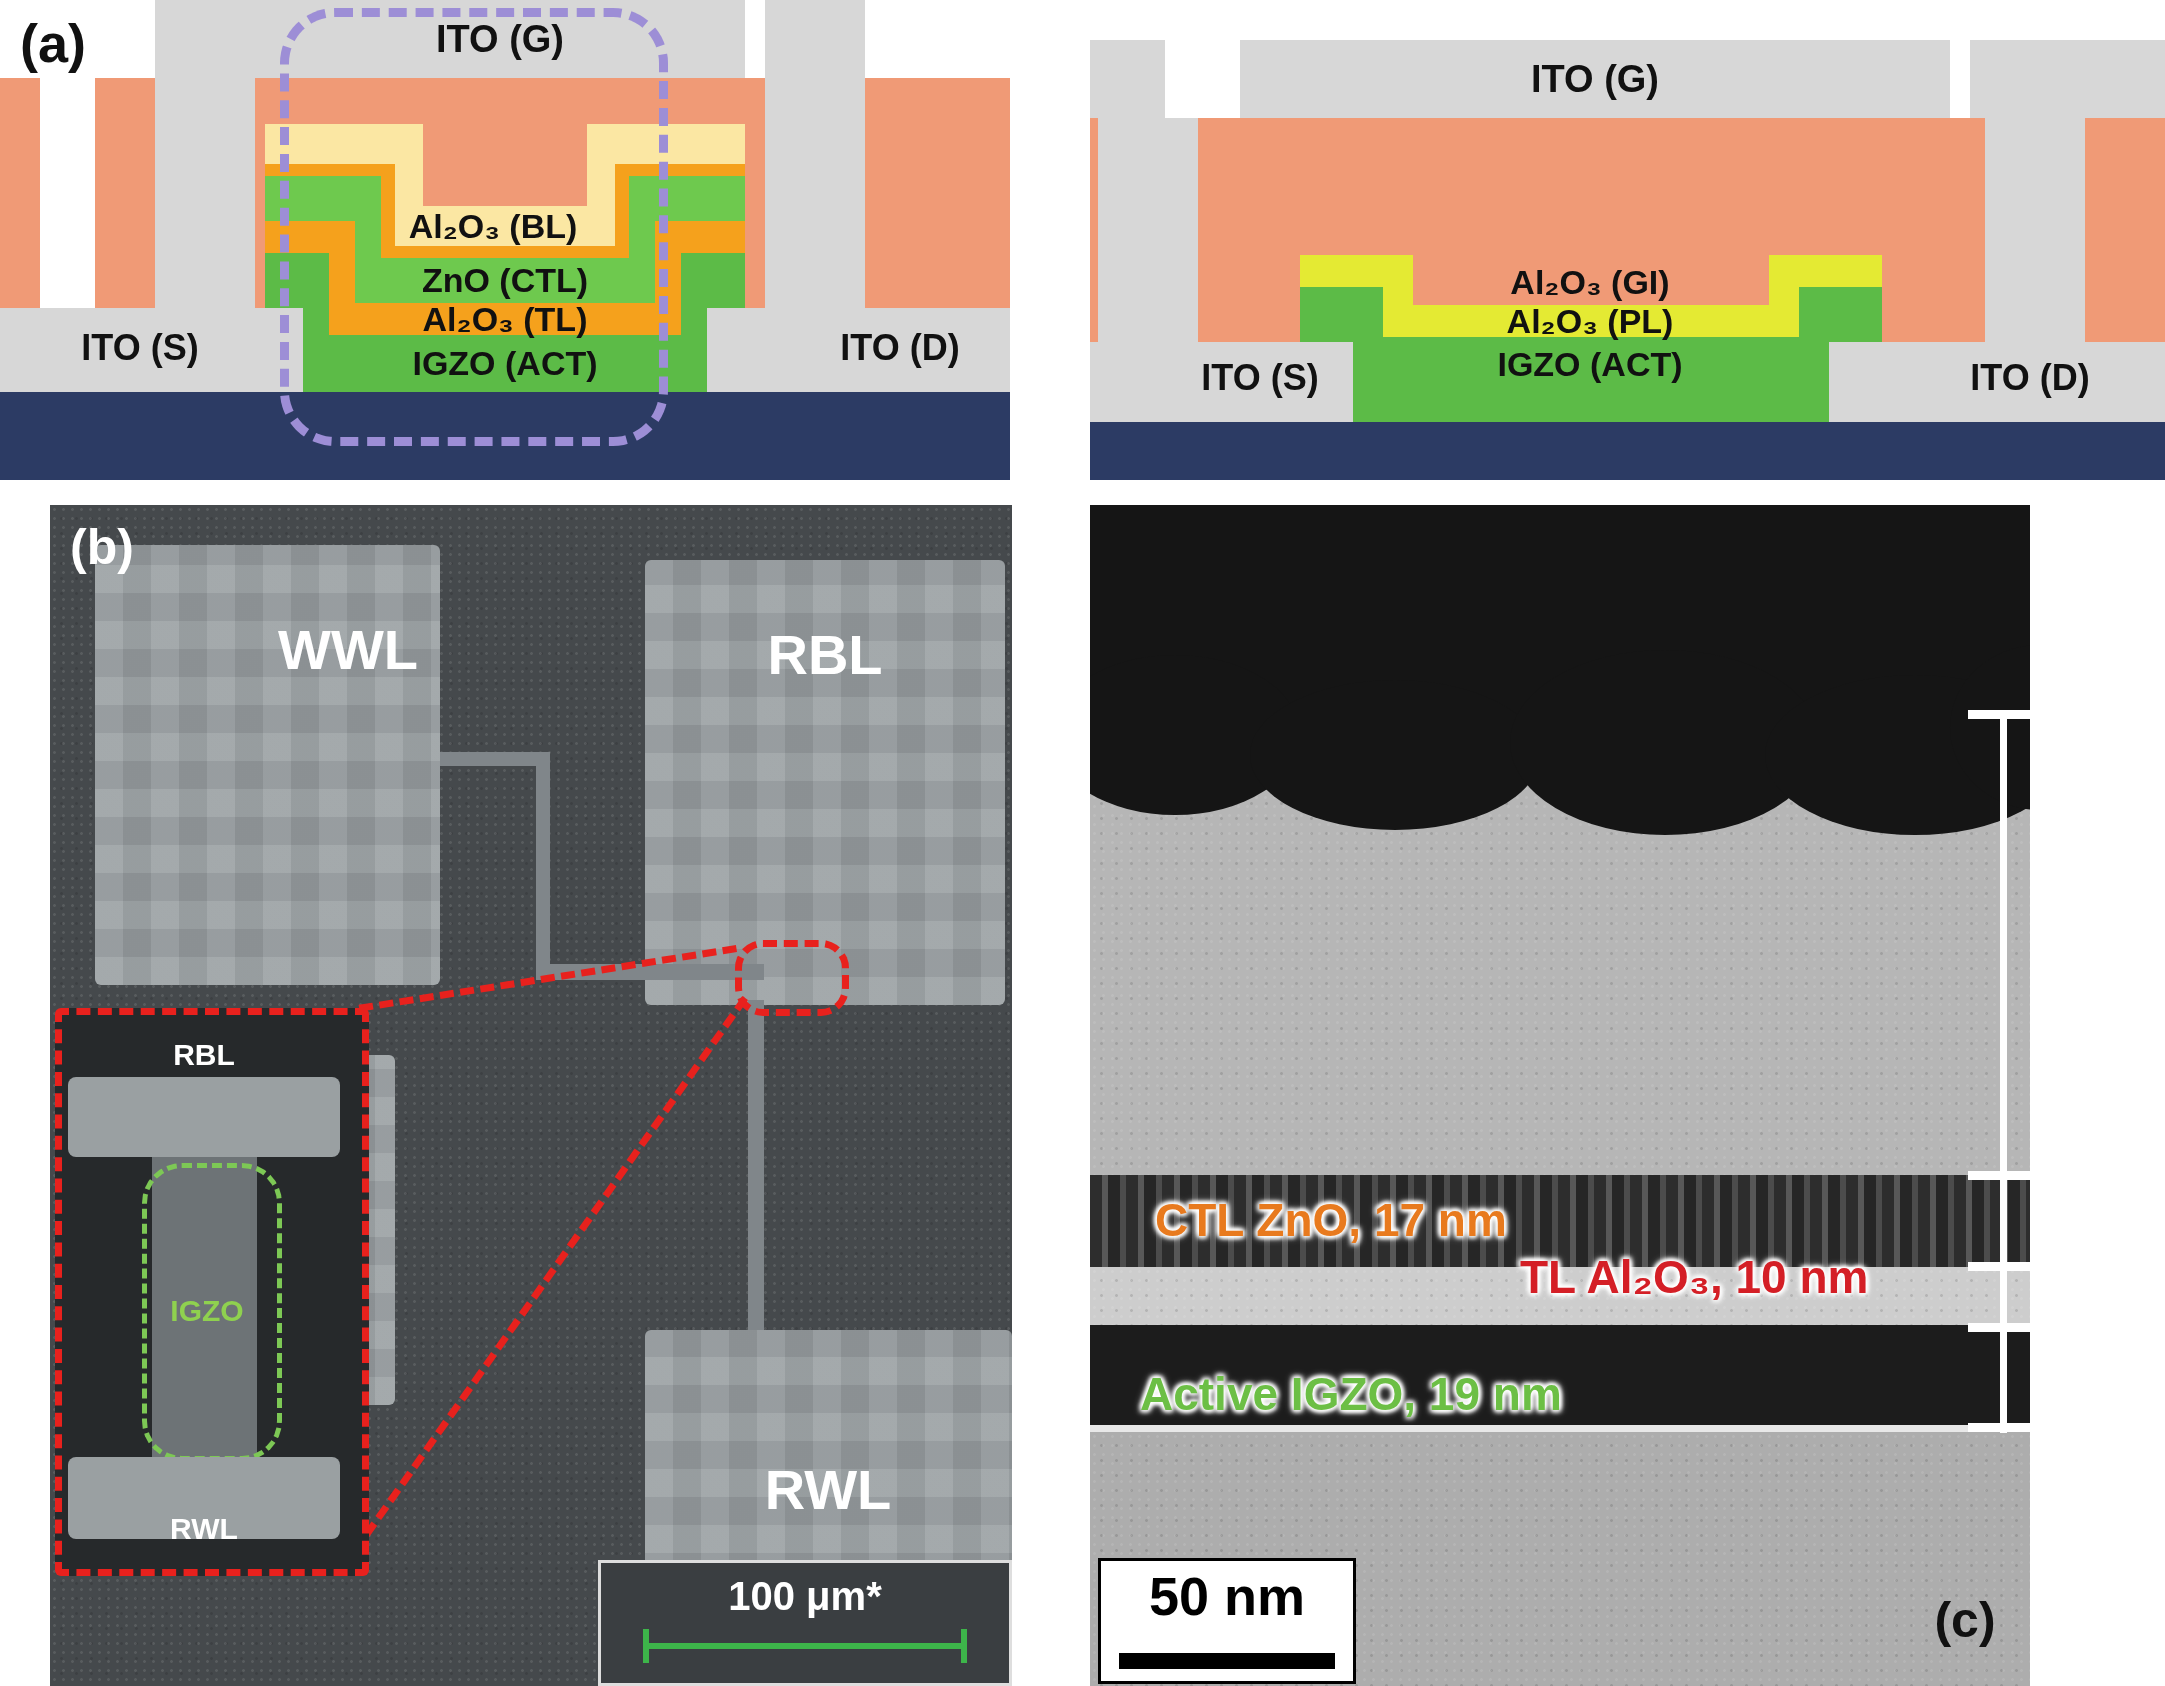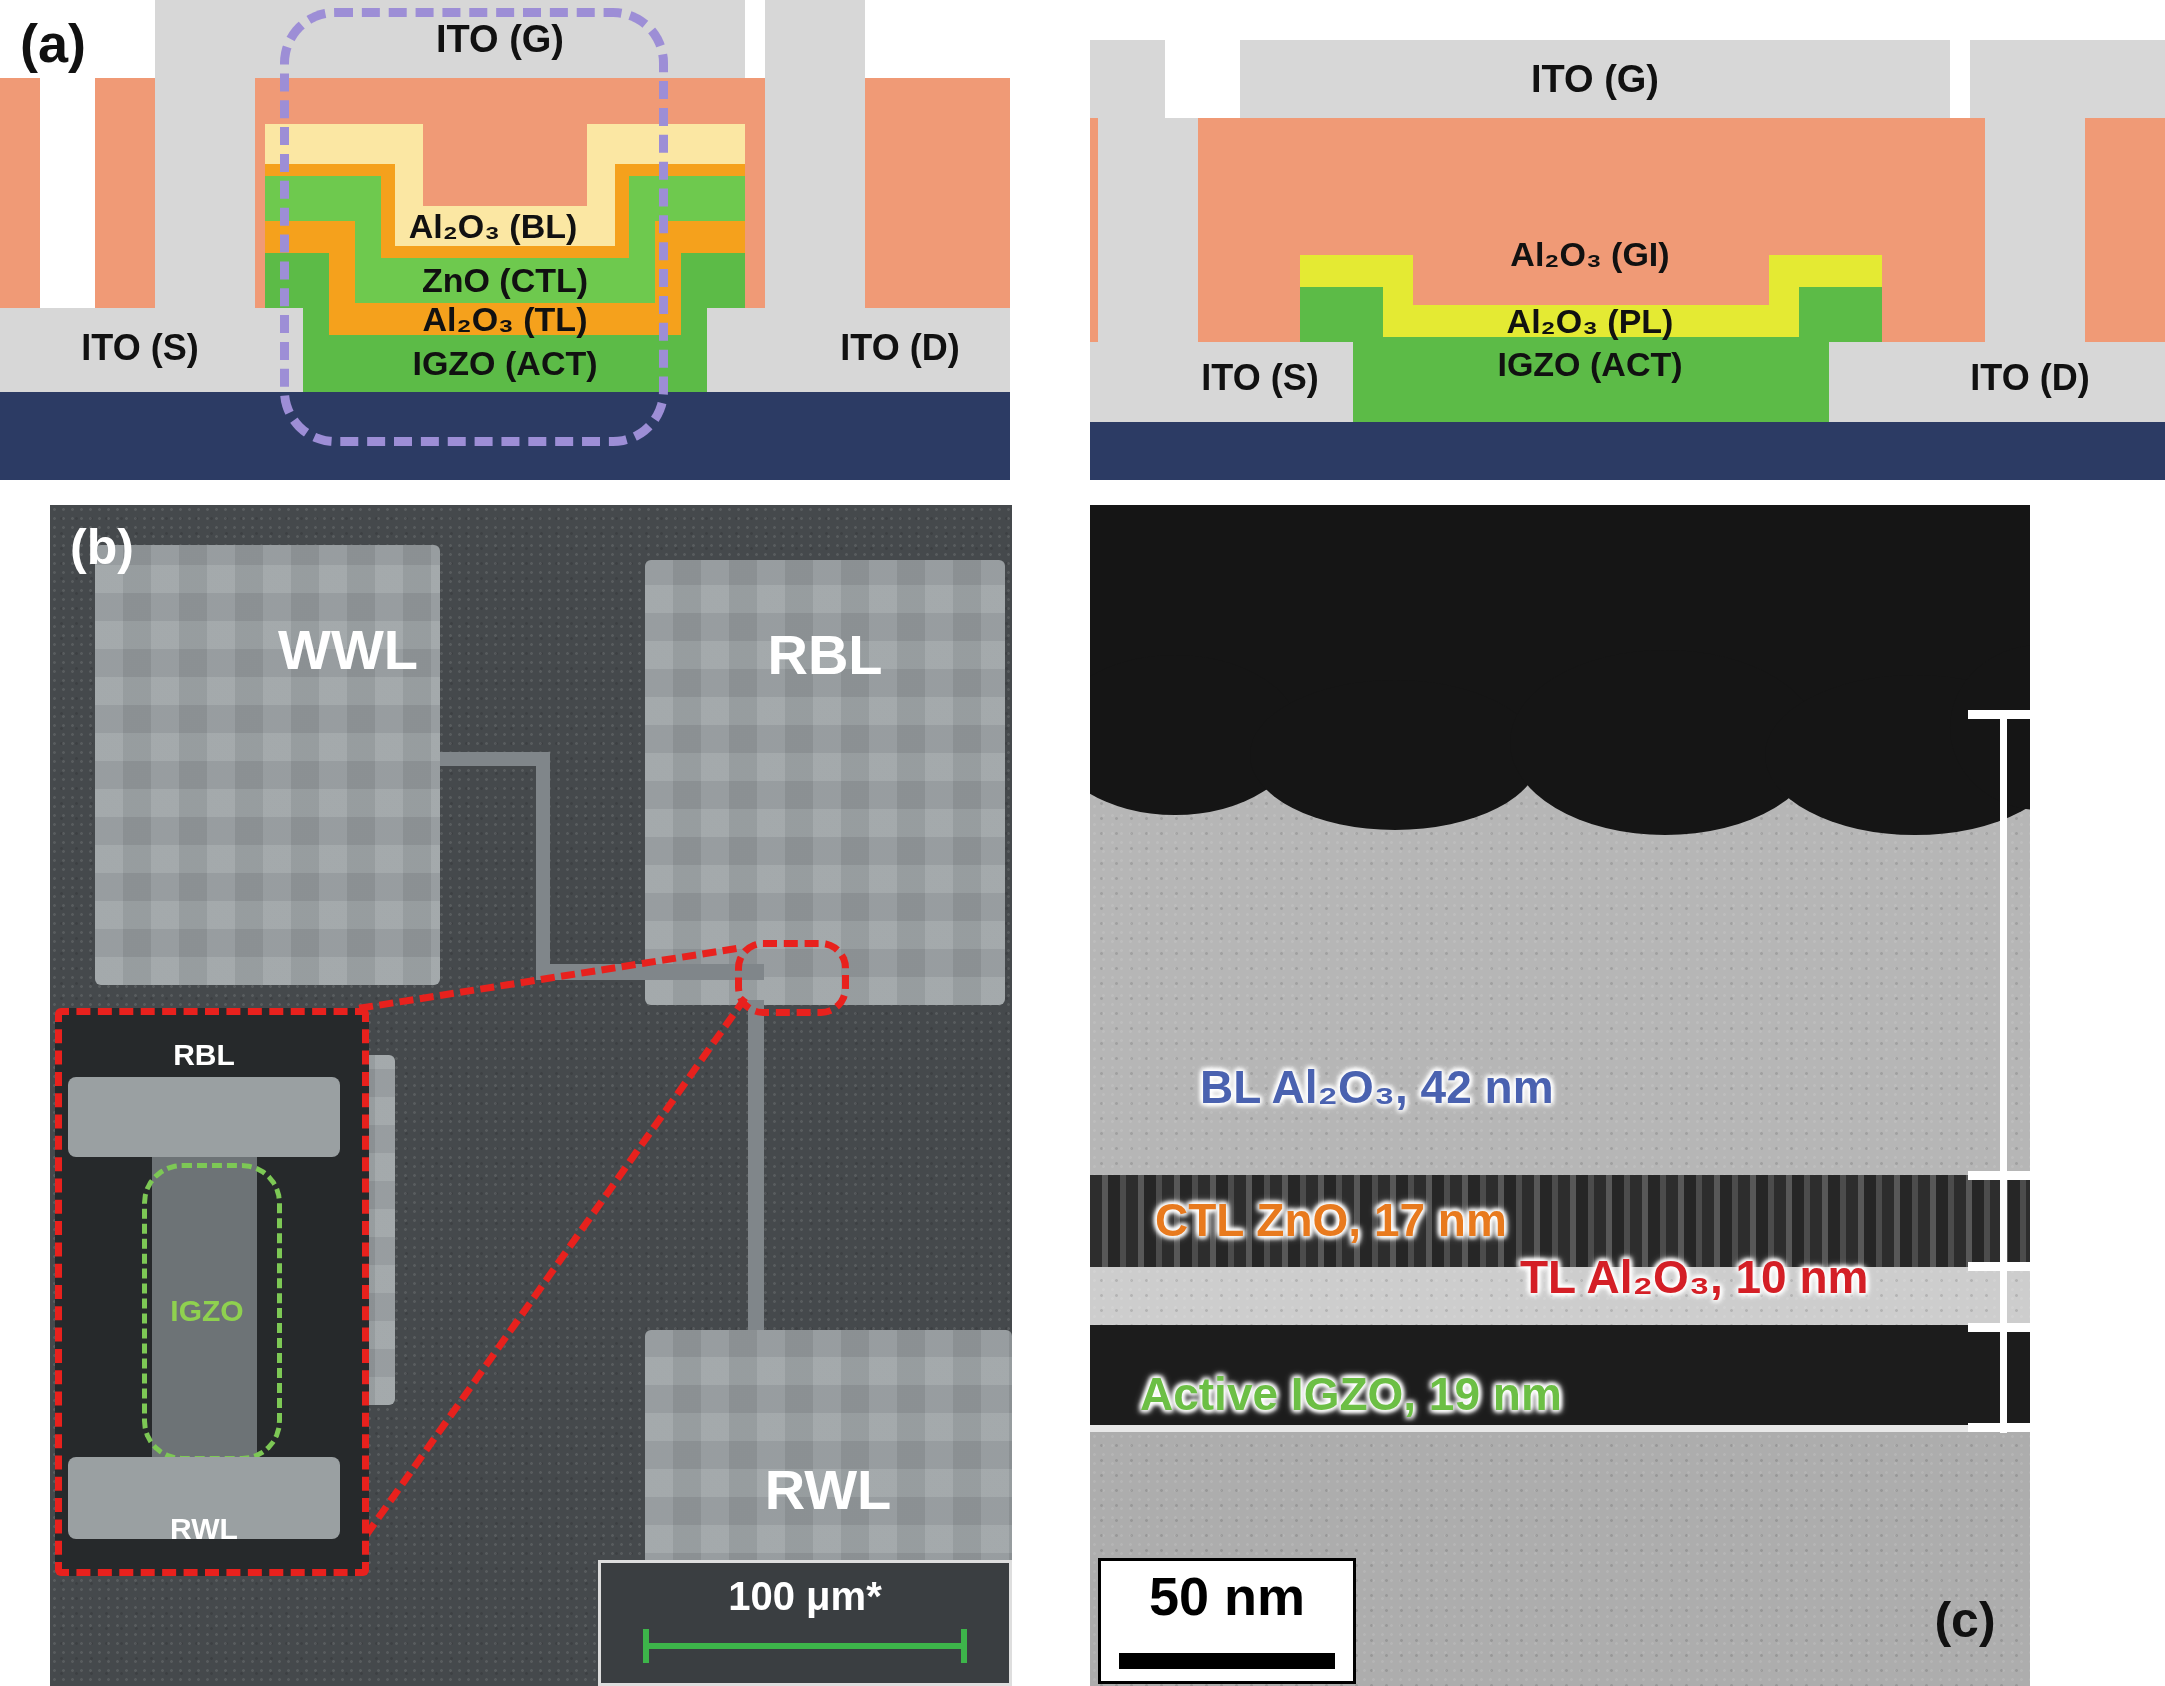--- a/index.html
+++ b/index.html
@@ -118,21 +118,21 @@
 
     <div class="a c-yel" style="left:210px;top:255px;width:85px;height:32px;"></div>
     <div class="a c-yel" style="left:293px;top:255px;width:30px;height:82px;"></div>
     <div class="a c-yel" style="left:321px;top:305px;width:360px;height:32px;"></div>
     <div class="a c-yel" style="left:679px;top:255px;width:30px;height:82px;"></div>
     <div class="a c-yel" style="left:707px;top:255px;width:85px;height:32px;"></div>
 
     <div class="lbl" style="left:150px;top:40px;width:710px;height:78px;line-height:78px;font-size:38px;">ITO (G)</div>
     <div class="lbl" style="left:60px;top:356px;width:220px;height:44px;line-height:44px;font-size:36px;">ITO (S)</div>
     <div class="lbl" style="left:830px;top:356px;width:220px;height:44px;line-height:44px;font-size:36px;">ITO (D)</div>
-    <div class="lbl" style="left:350px;top:232px;width:300px;height:44px;line-height:44px;font-size:34px;">Al₂O₃ (GI)</div>
+    <div class="lbl" style="left:350px;top:260px;width:300px;height:44px;line-height:44px;font-size:34px;">Al₂O₃ (GI)</div>
     <div class="lbl" style="left:350px;top:304px;width:300px;height:34px;line-height:34px;font-size:34px;">Al₂O₃ (PL)</div>
     <div class="lbl" style="left:350px;top:340px;width:300px;height:48px;line-height:48px;font-size:34px;">IGZO (ACT)</div>
   </div>
 
   <div class="a sem-bg noise" style="left:50px;top:505px;width:962px;height:1181px;">
 
     <div class="a pad" style="left:45px;top:40px;width:345px;height:440px;"></div>
     <div class="a pad" style="left:595px;top:55px;width:360px;height:445px;"></div>
     <div class="a pad" style="left:45px;top:550px;width:300px;height:350px;"></div>
     <div class="a pad" style="left:595px;top:825px;width:367px;height:335px;"></div>
@@ -186,21 +186,20 @@
     <div class="a" style="left:0;top:920px;width:940px;height:7px;background:#e8e8e8;"></div>
     <div class="a noise" style="left:0;top:927px;width:940px;height:254px;background-color:#adadad;"></div>
 
     <div class="a wtick" style="left:910px;top:208px;width:7px;height:720px;"></div>
     <div class="a wtick" style="left:878px;top:205px;width:70px;height:9px;"></div>
     <div class="a wtick" style="left:878px;top:666px;width:70px;height:9px;"></div>
     <div class="a wtick" style="left:878px;top:757px;width:70px;height:9px;"></div>
     <div class="a wtick" style="left:878px;top:818px;width:70px;height:9px;"></div>
     <div class="a wtick" style="left:878px;top:918px;width:70px;height:9px;"></div>
 
-    <div class="tem-lbl" style="left:110px;top:555px;color:#4a62b0;">BL Al₂O₃, 42 nm</div>
     <div class="tem-lbl" style="left:65px;top:688px;color:#e87a1e;">CTL ZnO, 17 nm</div>
     <div class="tem-lbl" style="left:430px;top:745px;color:#d41f26;">TL Al₂O₃, 10 nm</div>
     <div class="tem-lbl" style="left:50px;top:862px;color:#6cbf45;">Active IGZO, 19 nm</div>
 
     <div class="a" style="left:8px;top:1053px;width:252px;height:120px;background:#ffffff;border:3px solid #000;">
       <div class="lbl" style="left:0;top:6px;width:252px;height:58px;line-height:58px;font-size:54px;color:#000;">50 nm</div>
       <div class="a" style="left:18px;top:92px;width:216px;height:16px;background:#000;"></div>
     </div>
 
     <div class="lbl" style="left:820px;top:1085px;width:110px;height:60px;line-height:60px;font-size:50px;color:#111;">(c)</div>

